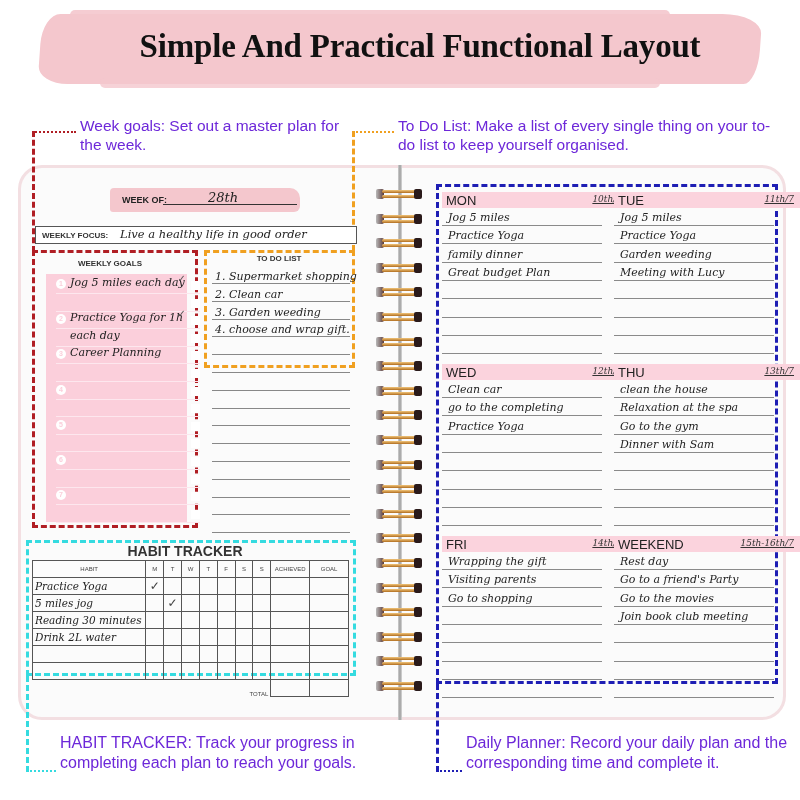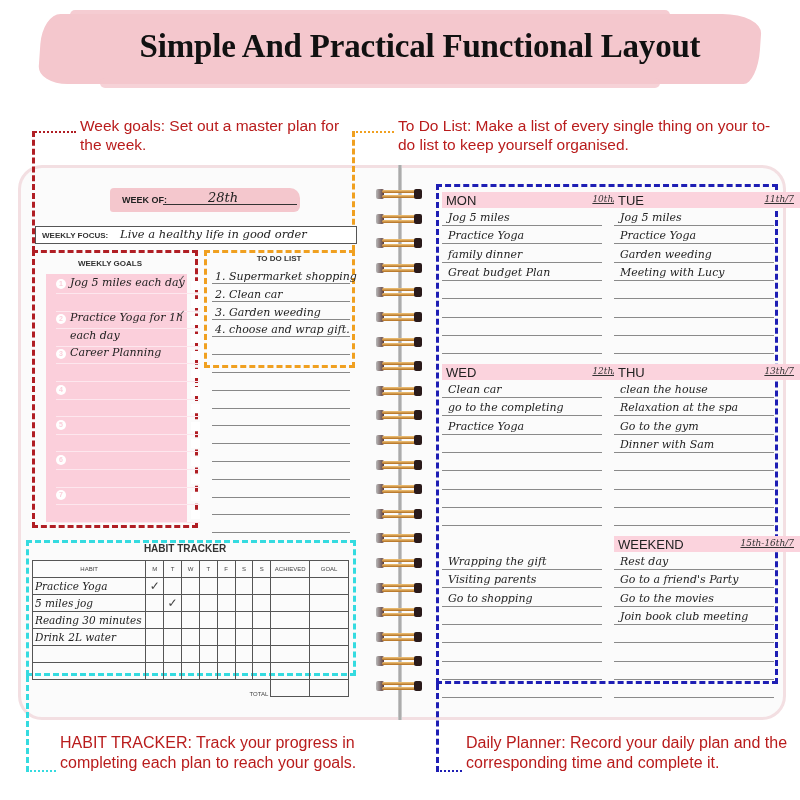--- a/index.html
+++ b/index.html
@@ -22,21 +22,21 @@
     position: absolute; left: 60px; top: 70px; width: 560px; height: 10px;
     background: #f4c7cd; border-radius: 6px; opacity: 0.8;
   }
   .title {
     position: absolute; left: 0; top: 20px; width: 760px; text-align: center;
     font-family: "Liberation Serif", serif; font-weight: bold; font-size: 33px; color: #111;
     letter-spacing: -0.2px;
   }
 
   
-  .callout { position: absolute; font-size: 15.5px; line-height: 19px; color: #b91c1c; }
+  .callout { position: absolute; font-size: 15.5px; line-height: 19px; color: #6d28d9; }
   .c-goals { left: 80px; top: 116px; width: 260px; }
   .c-todo { left: 398px; top: 116px; width: 380px; }
   .c-habit { left: 60px; top: 733px; width: 340px; font-size: 16px; line-height: 20px; }
   .c-daily { left: 466px; top: 733px; width: 330px; font-size: 16px; line-height: 20px; }
 
   
   .book-left {
     position: absolute; left: 18px; top: 165px; width: 380px; height: 555px;
     background: #fbfbfb; border: 3px solid #f3dfe2; border-right: none;
     border-radius: 24px 0 0 24px;
@@ -97,21 +97,21 @@
   .goal-text { position: absolute; left: 14px; top: 0; font-family: "DejaVu Serif", serif; font-style: italic; font-size: 11px; color: #222; white-space: nowrap; }
   .goal-box { position: absolute; right: 0; top: 5px; width: 9px; height: 9px; background: #fff; }
   .goal-check { position: absolute; right: 14px; top: -3px; font-size: 10px; color: #555; }
 
   
   .todo-title { position: absolute; left: 208px; top: 254px; width: 142px; text-align: center; font-size: 8px; font-weight: bold; color: #333; }
   .todo-line { position: absolute; left: 212px; width: 138px; border-bottom: 1px solid #888; }
   .todo-text { position: absolute; left: 215px; font-family: "DejaVu Serif", serif; font-style: italic; font-size: 11px; color: #222; white-space: nowrap; }
 
   
-  .habit-title { position: absolute; left: 30px; top: 543px; width: 310px; text-align: center; font-size: 10px; font-weight: bold; color: #333; }
+  .habit-title { position: absolute; left: 30px; top: 543px; width: 310px; text-align: center; font-size: 14px; font-weight: bold; color: #333; }
   .habit-table {
     position: absolute; left: 32px; top: 560px; width: 317px; border-collapse: collapse; table-layout: fixed;
   }
   .habit-table td, .habit-table th { border: 1px solid #555; height: 17px; font-weight: normal; }
   .habit-table th { font-size: 6px; color: #444; }
   .habit-name { font-family: "DejaVu Serif", serif; font-style: italic; font-size: 10.5px; color: #222; text-align: left; padding-left: 2px; white-space: nowrap; overflow: visible; }
   .chk { font-size: 12px; color: #444; text-align: center; }
   .total-row td { border: none; }
   .total-row td.bx { border: 1px solid #555; }
   .total-label { font-size: 6px; color: #444; text-align: right; padding-right: 2px; vertical-align: bottom; }
@@ -587,20 +587,24 @@
       <div class="day-line" style="top:106.2px"></div>
       <div class="day-line" style="top:124.5px"></div>
       <div class="day-line" style="top:142.8px"></div>
       <div class="day-line" style="top:161.1px"></div>
       <div class="day-text" style="top:19px">clean the house</div>
       <div class="day-text" style="top:37.3px">Relaxation at the spa</div>
       <div class="day-text" style="top:55.6px">Go to the gym</div>
       <div class="day-text" style="top:73.9px">Dinner with Sam</div>
     </div>
     <div class="day" style="left:442px;top:536px;height:170px">
+      <div class="day-head">
+        <span class="day-name">FRI</span>
+        <span class="day-date">14th/7</span>
+      </div>
       <div class="day-line" style="top:33px"></div>
       <div class="day-line" style="top:51.3px"></div>
       <div class="day-line" style="top:69.6px"></div>
       <div class="day-line" style="top:87.9px"></div>
       <div class="day-line" style="top:106.2px"></div>
       <div class="day-line" style="top:124.5px"></div>
       <div class="day-line" style="top:142.8px"></div>
       <div class="day-line" style="top:161.1px"></div>
       <div class="day-text" style="top:19px">Wrapping the gift</div>
       <div class="day-text" style="top:37.3px">Visiting parents</div>

